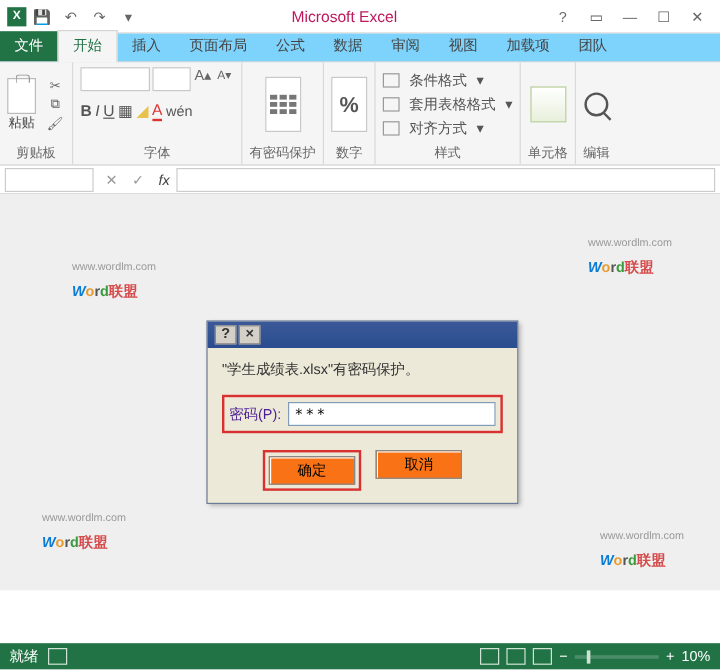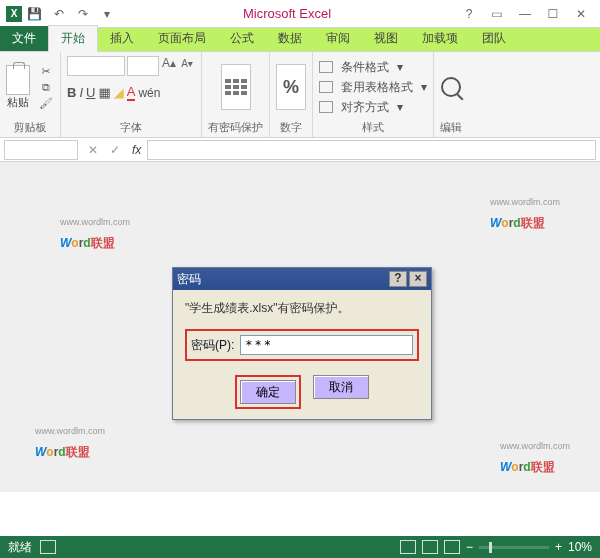--- a/index.html
+++ b/index.html
@@ -4,21 +4,21 @@
 <style>
 *{box-sizing:border-box;margin:0;padding:0;font-family:"Microsoft YaHei",sans-serif;font-size:12px;}
 body{background:#fff;width:600px;height:558px;overflow:hidden;position:relative;}
 .titlebar{height:28px;background:#fff;border-bottom:1px solid #d4d4d4;display:flex;align-items:center;padding:0 6px;color:#666;}
 .tb-left{display:flex;align-items:center;gap:2px;}
 .tb-logo{width:16px;height:16px;background:#217346;color:#fff;display:flex;align-items:center;justify-content:center;font-weight:bold;font-size:10px;}
 .tb-btn{width:22px;height:22px;display:flex;align-items:center;justify-content:center;color:#666;cursor:pointer;}
 .tb-title{flex:1;text-align:center;color:#be185d;font-size:13px;}
 .tb-right{display:flex;gap:2px;}
 .tb-right .tb-btn{width:26px;}
-.ribbon-tabs{height:24px;display:flex;align-items:flex-end;border-bottom:1px solid #d4d4d4;background:#bef264;}
+.ribbon-tabs{height:24px;display:flex;align-items:flex-end;border-bottom:1px solid #d4d4d4;background:#7dd3fc;}
 .ribbon-tabs .tab{padding:4px 12px;color:#444;cursor:pointer;}
 .ribbon-tabs .tab.file{background:#217346;color:#fff;}
 .ribbon-tabs .tab.active{color:#217346;border:1px solid #d4d4d4;border-bottom:1px solid #f5f5f5;background:#f5f5f5;margin-bottom:-1px;}
 .ribbon{height:86px;background:#f5f5f5;border-bottom:1px solid #d4d4d4;display:flex;}
 .rg{border-right:1px solid #d9d9d9;padding:4px 6px 2px;display:flex;flex-direction:column;justify-content:space-between;align-items:center;}
 .rg-body{flex:1;display:flex;align-items:center;gap:4px;}
 .rg-label{font-size:11px;color:#666;text-align:center;padding-top:2px;}
 .clip-icon{width:24px;height:30px;border:1px solid #bbb;background:#fff;position:relative;}
 .clip-icon:before{content:"";position:absolute;top:-4px;left:6px;width:10px;height:6px;border:1px solid #999;border-bottom:none;border-radius:3px 3px 0 0;}
 .small-stack{display:flex;flex-direction:column;gap:2px;margin-left:4px;}
@@ -51,24 +51,24 @@
 .wm .d{color:#3a9b3e;}
 .wm .cn{color:#d64b4b;font-family:SimSun;}
 .wm small{display:block;font-size:9px;color:#999;font-weight:normal;text-align:right;}
 .dialog{position:absolute;left:172px;top:105px;width:260px;background:#ece9d8;border:1px solid #6b7b99;box-shadow:2px 2px 4px rgba(0,0,0,.3);}
 .dlg-title{height:22px;background:linear-gradient(#3b5998,#2a4d8f);color:#fff;display:flex;align-items:center;padding:0 4px;font-size:12px;}
 .dlg-title-txt{flex:1;}
 .dlg-x{width:18px;height:16px;background:#d4d0c8;border:1px solid #888;color:#333;text-align:center;line-height:13px;font-weight:bold;cursor:pointer;margin-left:2px;}
 .dlg-body{padding:10px 12px;}
 .dlg-msg{color:#333;margin-bottom:12px;}
 .pw-row{display:flex;align-items:center;gap:6px;border:2px solid #d93030;padding:4px;}
-.pw-row label{color:#0f172a;}
+.pw-row label{color:#4c1d95;}
 .pw-input{flex:1;height:20px;border:1px solid #7f9db9;background:#fff;padding:0 4px;font-family:monospace;letter-spacing:2px;}
 .dlg-btns{display:flex;justify-content:center;gap:12px;margin-top:14px;}
-.dbtn{width:56px;height:24px;background:#c4b5fd;border:1px solid #888;box-shadow:1px 1px 0 #fff inset;cursor:pointer;}
+.dbtn{width:72px;height:24px;background:#f97316;border:1px solid #888;box-shadow:1px 1px 0 #fff inset;cursor:pointer;}
 .ok-wrap{border:2px solid #d93030;padding:3px;}
 .statusbar{position:absolute;bottom:0;left:0;right:0;height:22px;background:#217346;color:#fff;display:flex;align-items:center;padding:0 8px;font-size:11px;}
 .sb-left{display:flex;align-items:center;gap:8px;}
 .sb-right{margin-left:auto;display:flex;align-items:center;gap:6px;}
 .sb-ico{width:16px;height:14px;border:1px solid #cfe3d4;}
 .slider{width:70px;height:3px;background:#4a8d68;position:relative;}
 .slider:before{content:"";position:absolute;left:10px;top:-4px;width:3px;height:11px;background:#cfe3d4;}
 </style>
 </head>
 <body>
@@ -185,20 +185,26 @@
         <div class="row">
             <div class="sw"></div>
             <span>对齐方式</span>
             <span>▾</span>
           </div>
       </div>
     </div>
     <div class="rg-label">样式</div>
   </div>
 
+  <div class="rg">
+    <div class="rg-body">
+        <div class="cell-ico"></div>
+      </div>
+    <div class="rg-label">单元格</div>
+  </div>
 
   <div class="rg" style="border-right:none">
     <div class="rg-body">
         <div class="find-ico"></div>
       </div>
     <div class="rg-label">编辑</div>
   </div>
 </div>
 
 <div class="formula-bar">
@@ -210,21 +216,20 @@
 </div>
 
 <div class="workspace">
   <div class="wm" style="left:60px;top:55px"><small>www.wordlm.com</small><span class="w">W</span><span class="o">o</span><span class="r">r</span><span class="d">d</span><span class="cn">联盟</span></div>
   <div class="wm" style="right:40px;top:35px"><small>www.wordlm.com</small><span class="w">W</span><span class="o">o</span><span class="r">r</span><span class="d">d</span><span class="cn">联盟</span></div>
   <div class="wm" style="left:35px;bottom:30px"><small>www.wordlm.com</small><span class="w">W</span><span class="o">o</span><span class="r">r</span><span class="d">d</span><span class="cn">联盟</span></div>
   <div class="wm" style="right:30px;bottom:15px"><small>www.wordlm.com</small><span class="w">W</span><span class="o">o</span><span class="r">r</span><span class="d">d</span><span class="cn">联盟</span></div>
 
   <div class="dialog">
     <div class="dlg-title">
-      <span class="dlg-title-txt">密码</span>
       <div class="dlg-x">?</div>
       <div class="dlg-x">×</div>
     </div>
     <div class="dlg-body">
       <div class="dlg-msg">"学生成绩表.xlsx"有密码保护。</div>
       <div class="pw-row">
         <label>密码(P):</label>
         <input class="pw-input" type="text" value="***" style="">
       </div>
       <div class="dlg-btns">

